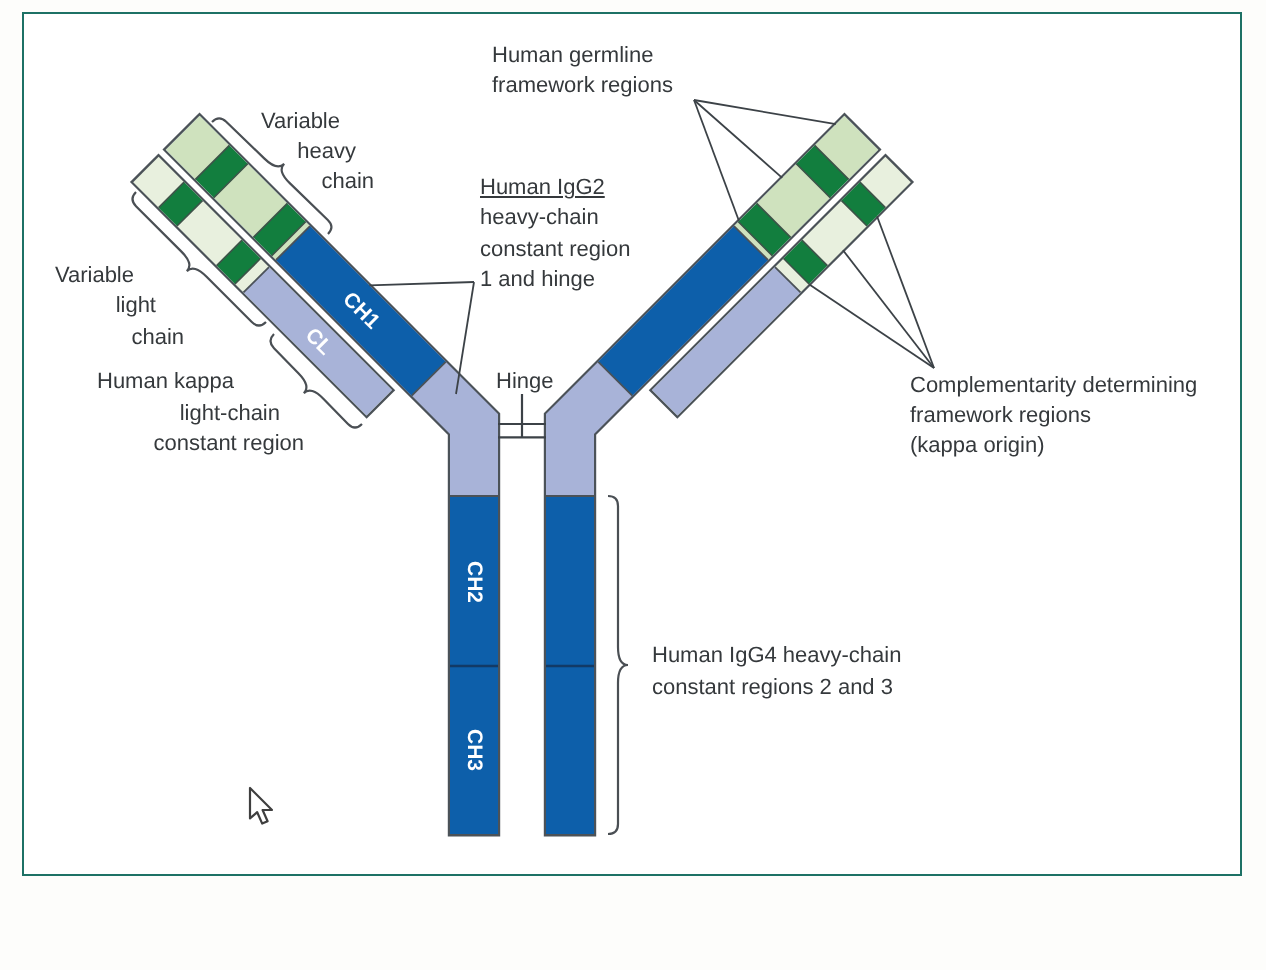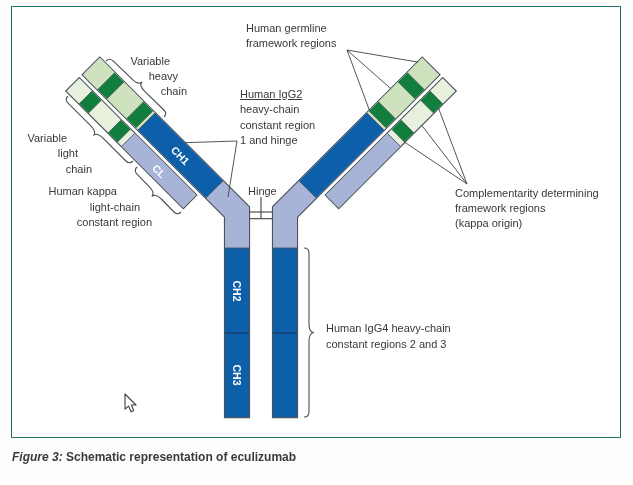--- a/index.html
+++ b/index.html
@@ -130,18 +130,17 @@
         <div class="lbl-line" style="left: 455px; top: 186px;">Complementarity determining</div>
         <div class="lbl-line" style="left: 455px; top: 201px;">framework regions</div>
         <div class="lbl-line" style="left: 455px; top: 216px;">(kappa origin)</div>
       </div>
       <div>
         <div class="lbl-line" style="left: 326px; top: 321px;">Human IgG4 heavy-chain</div>
         <div class="lbl-line" style="left: 326px; top: 336.5px;">constant regions 2 and 3</div>
       </div>
     </div>
   <div class="caption">
-    <div class="cap1"><span class="cap-fig">Figure 3:</span><span> Schematic representation of eculizumab</span></div>
   </div>
   <svg class="cursor" width="16" height="22" viewBox="0 0 16 22" style="position:absolute;left:124px;top:393px">
     <path d="M1,1 L1,16.2 L4.6,13.1 L7.1,18.8 L9.8,17.6 L7.3,12 L12,12 Z" fill="#ffffff" stroke="#3f3f3f" stroke-width="1.1" stroke-linejoin="round"></path>
   </svg>
 </div>
 
 </body></html>

